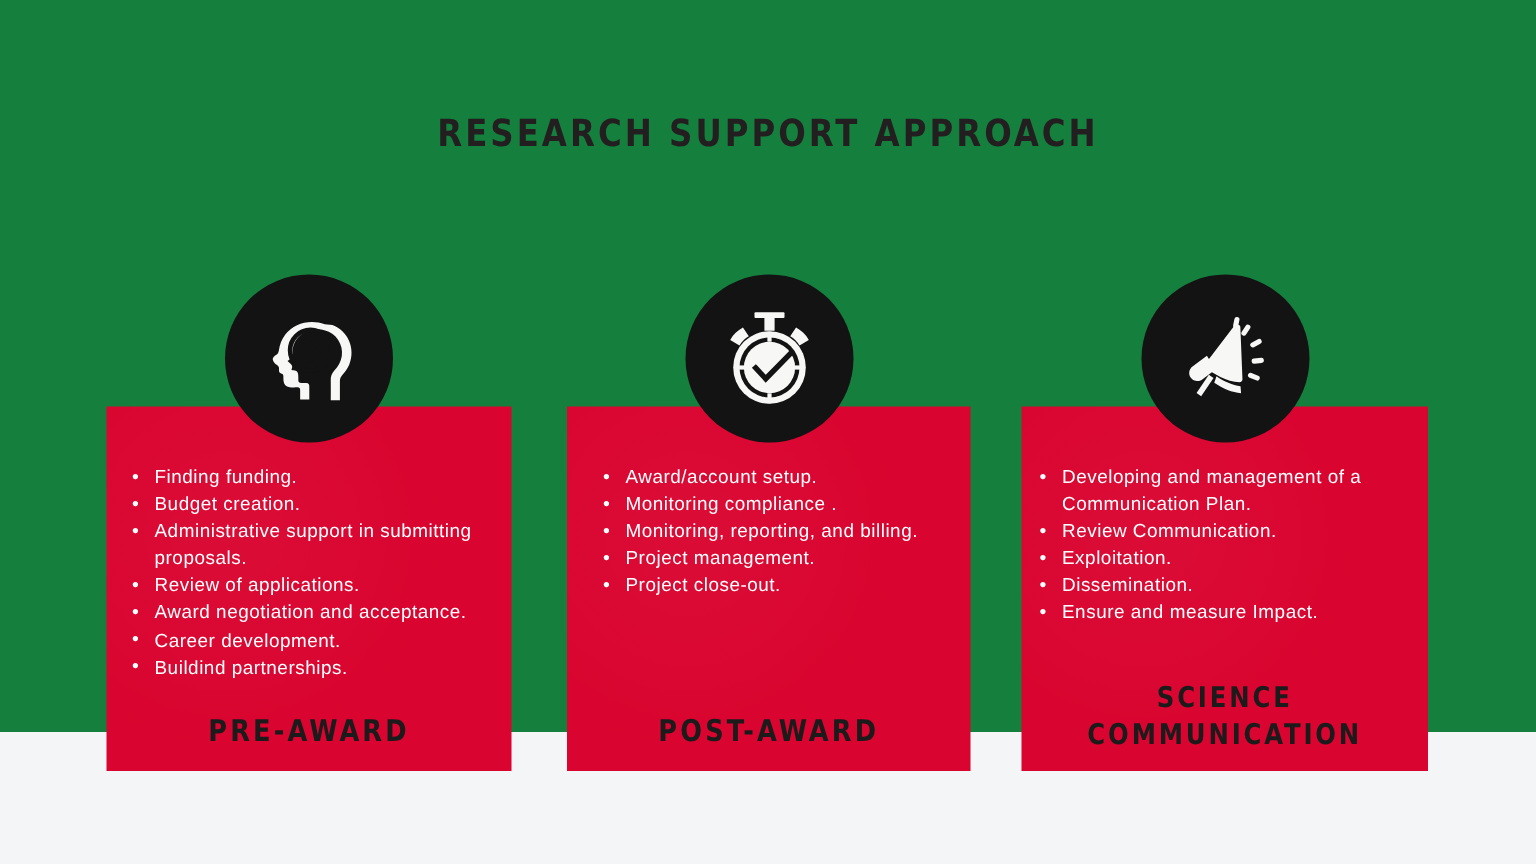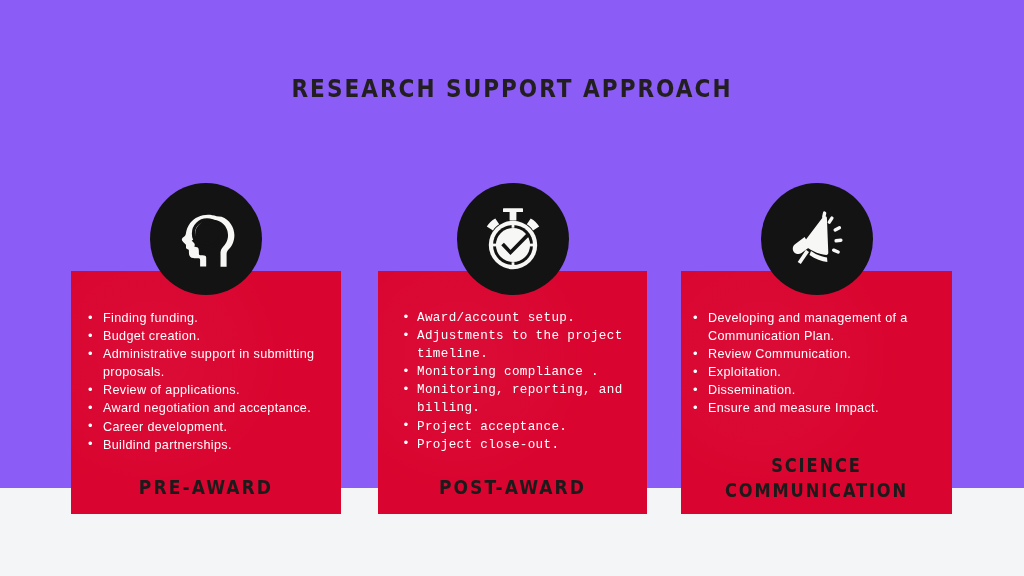--- a/index.html
+++ b/index.html
@@ -16,21 +16,21 @@
     overflow: hidden;
     position: relative;
   }
 
   
   .slide {
     position: absolute;
     inset: 0;
     width: 1024px;
     height: 488px;
-    background: #8b5cf6;
+    background: #15803d;
   }
 
   
   .title {
     position: absolute;
     top: 74px;
     left: 0;
     width: 1024px;
     text-align: center;
     font-family: "DejaVu Sans Condensed", "Liberation Sans Narrow", "Liberation Sans", sans-serif;
@@ -110,21 +110,21 @@
     position: absolute;
     left: 0;
     top: -0.5px;
     font-size: 13px;
     line-height: 18.1px;
     color: #ffffff;
   }
 
   
   .c1 .bullets { top: 38px; padding-left: 17px; padding-right: 6px; }
-  .c2 .bullets { top: 38px; padding-left: 24px; padding-right: 10px; font-family: Liberation Mono, monospace; }
+  .c2 .bullets { top: 38px; padding-left: 24px; padding-right: 10px; }
   .c3 .bullets { top: 38px; padding-left: 12px; padding-right: 8px; }
 
   
   .card-label {
     position: absolute;
     left: 0;
     right: 0;
     bottom: 14px;
     text-align: center;
     font-family: "DejaVu Sans Condensed", "Liberation Sans Narrow", "Liberation Sans", sans-serif;
@@ -202,24 +202,23 @@
           <rect x="35.6" y="60.2" width="2.8" height="6.6" fill="#f7f7f5"></rect>
           <rect x="13.5" y="41.6" width="6.6" height="2.8" fill="#f7f7f5"></rect>
           <rect x="53.9" y="41.6" width="6.6" height="2.8" fill="#f7f7f5"></rect>
 
           <path fill="none" stroke="#131313" stroke-width="3.6" stroke-linecap="square" stroke-linejoin="miter" d="M27.8 43.3l6.7 7.2 16.3-16.6"></path>
         </svg>
       </div>
 
       <ul class="bullets">
         <li>Award/account setup.</li>
-        <li>Adjustments to the project timeline.</li>
         <li>Monitoring compliance .</li>
         <li>Monitoring, reporting, and billing.</li>
-        <li>Project acceptance.</li>
+        <li>Project management.</li>
         <li>Project close-out.</li>
       </ul>
 
       <div class="card-label">
         <span class="lbl-line">POST-AWARD</span>
       </div>
     </div>
 
     <div class="column c3">
       <div class="card"></div>

